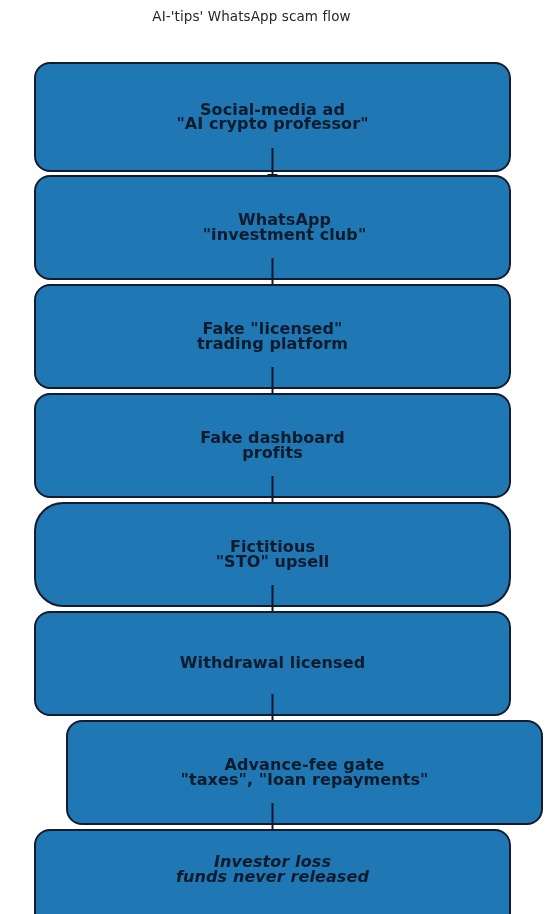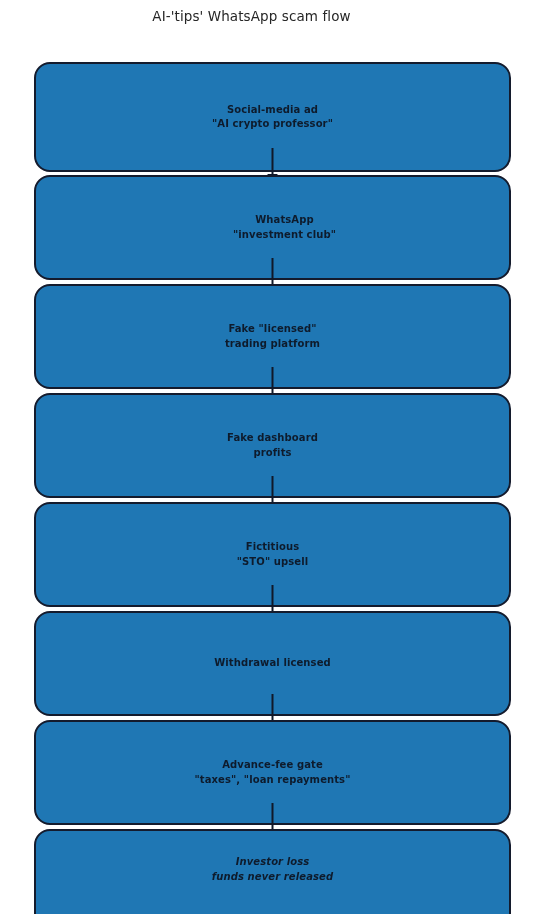--- a/index.html
+++ b/index.html
@@ -43,21 +43,21 @@
     background: #1f77b4;
     border: 2px solid #141b2d;
     border-radius: 16px;
     display: flex;
     align-items: center;
     justify-content: center;
   }
 
   .flow-node-label {
     text-align: center;
-    font-size: 10px;
+    font-size: 16px;
     line-height: 14.5px;
     color: #0e1b2c;
     font-family: "DejaVu Sans", sans-serif;
     white-space: pre-line;
     font-weight: 600;
     letter-spacing: 0.1px;
     pointer-events: none;
   }
 
   .flow-arrow {
@@ -113,42 +113,42 @@
     <span class="flow-node-label">Fake dashboard
 profits</span>
   </div>
   <div class="flow-arrow" style="top:476px;">
     <svg width="545" height="40" viewBox="0 0 545 40">
       <line x1="272.5" y1="0" x2="272.5" y2="30" stroke="#101828" stroke-width="2"></line>
       <polygon points="272.5,37 267.3,26 277.7,26" fill="#101828"></polygon>
     </svg>
   </div>
 
-  <div class="flow-node" style="top:502px;height:105px;">
+  <div class="flow-node" style="top:502px;height:105px;border-radius:29px;">
     <span class="flow-node-label">Fictitious
 "STO" upsell</span>
   </div>
   <div class="flow-arrow" style="top:585px;">
     <svg width="545" height="40" viewBox="0 0 545 40">
       <line x1="272.5" y1="0" x2="272.5" y2="30" stroke="#101828" stroke-width="2"></line>
       <polygon points="272.5,37 267.3,26 277.7,26" fill="#101828"></polygon>
     </svg>
   </div>
 
   <div class="flow-node" style="top:611px;height:105px;">
     <span class="flow-node-label">Withdrawal licensed</span>
   </div>
   <div class="flow-arrow" style="top:694px;">
     <svg width="545" height="40" viewBox="0 0 545 40">
       <line x1="272.5" y1="0" x2="272.5" y2="30" stroke="#101828" stroke-width="2"></line>
       <polygon points="272.5,37 267.3,26 277.7,26" fill="#101828"></polygon>
     </svg>
   </div>
 
-  <div class="flow-node" style="top:720px;height:105px;">
+  <div class="flow-node" style="top:720px;height:105px;margin-left:32px;">
     <span class="flow-node-label">Advance-fee gate
 "taxes", "loan repayments"</span>
   </div>
   <div class="flow-arrow" style="top:803px;">
     <svg width="545" height="40" viewBox="0 0 545 40">
       <line x1="272.5" y1="0" x2="272.5" y2="30" stroke="#101828" stroke-width="2"></line>
       <polygon points="272.5,37 267.3,26 277.7,26" fill="#101828"></polygon>
     </svg>
   </div>
 

